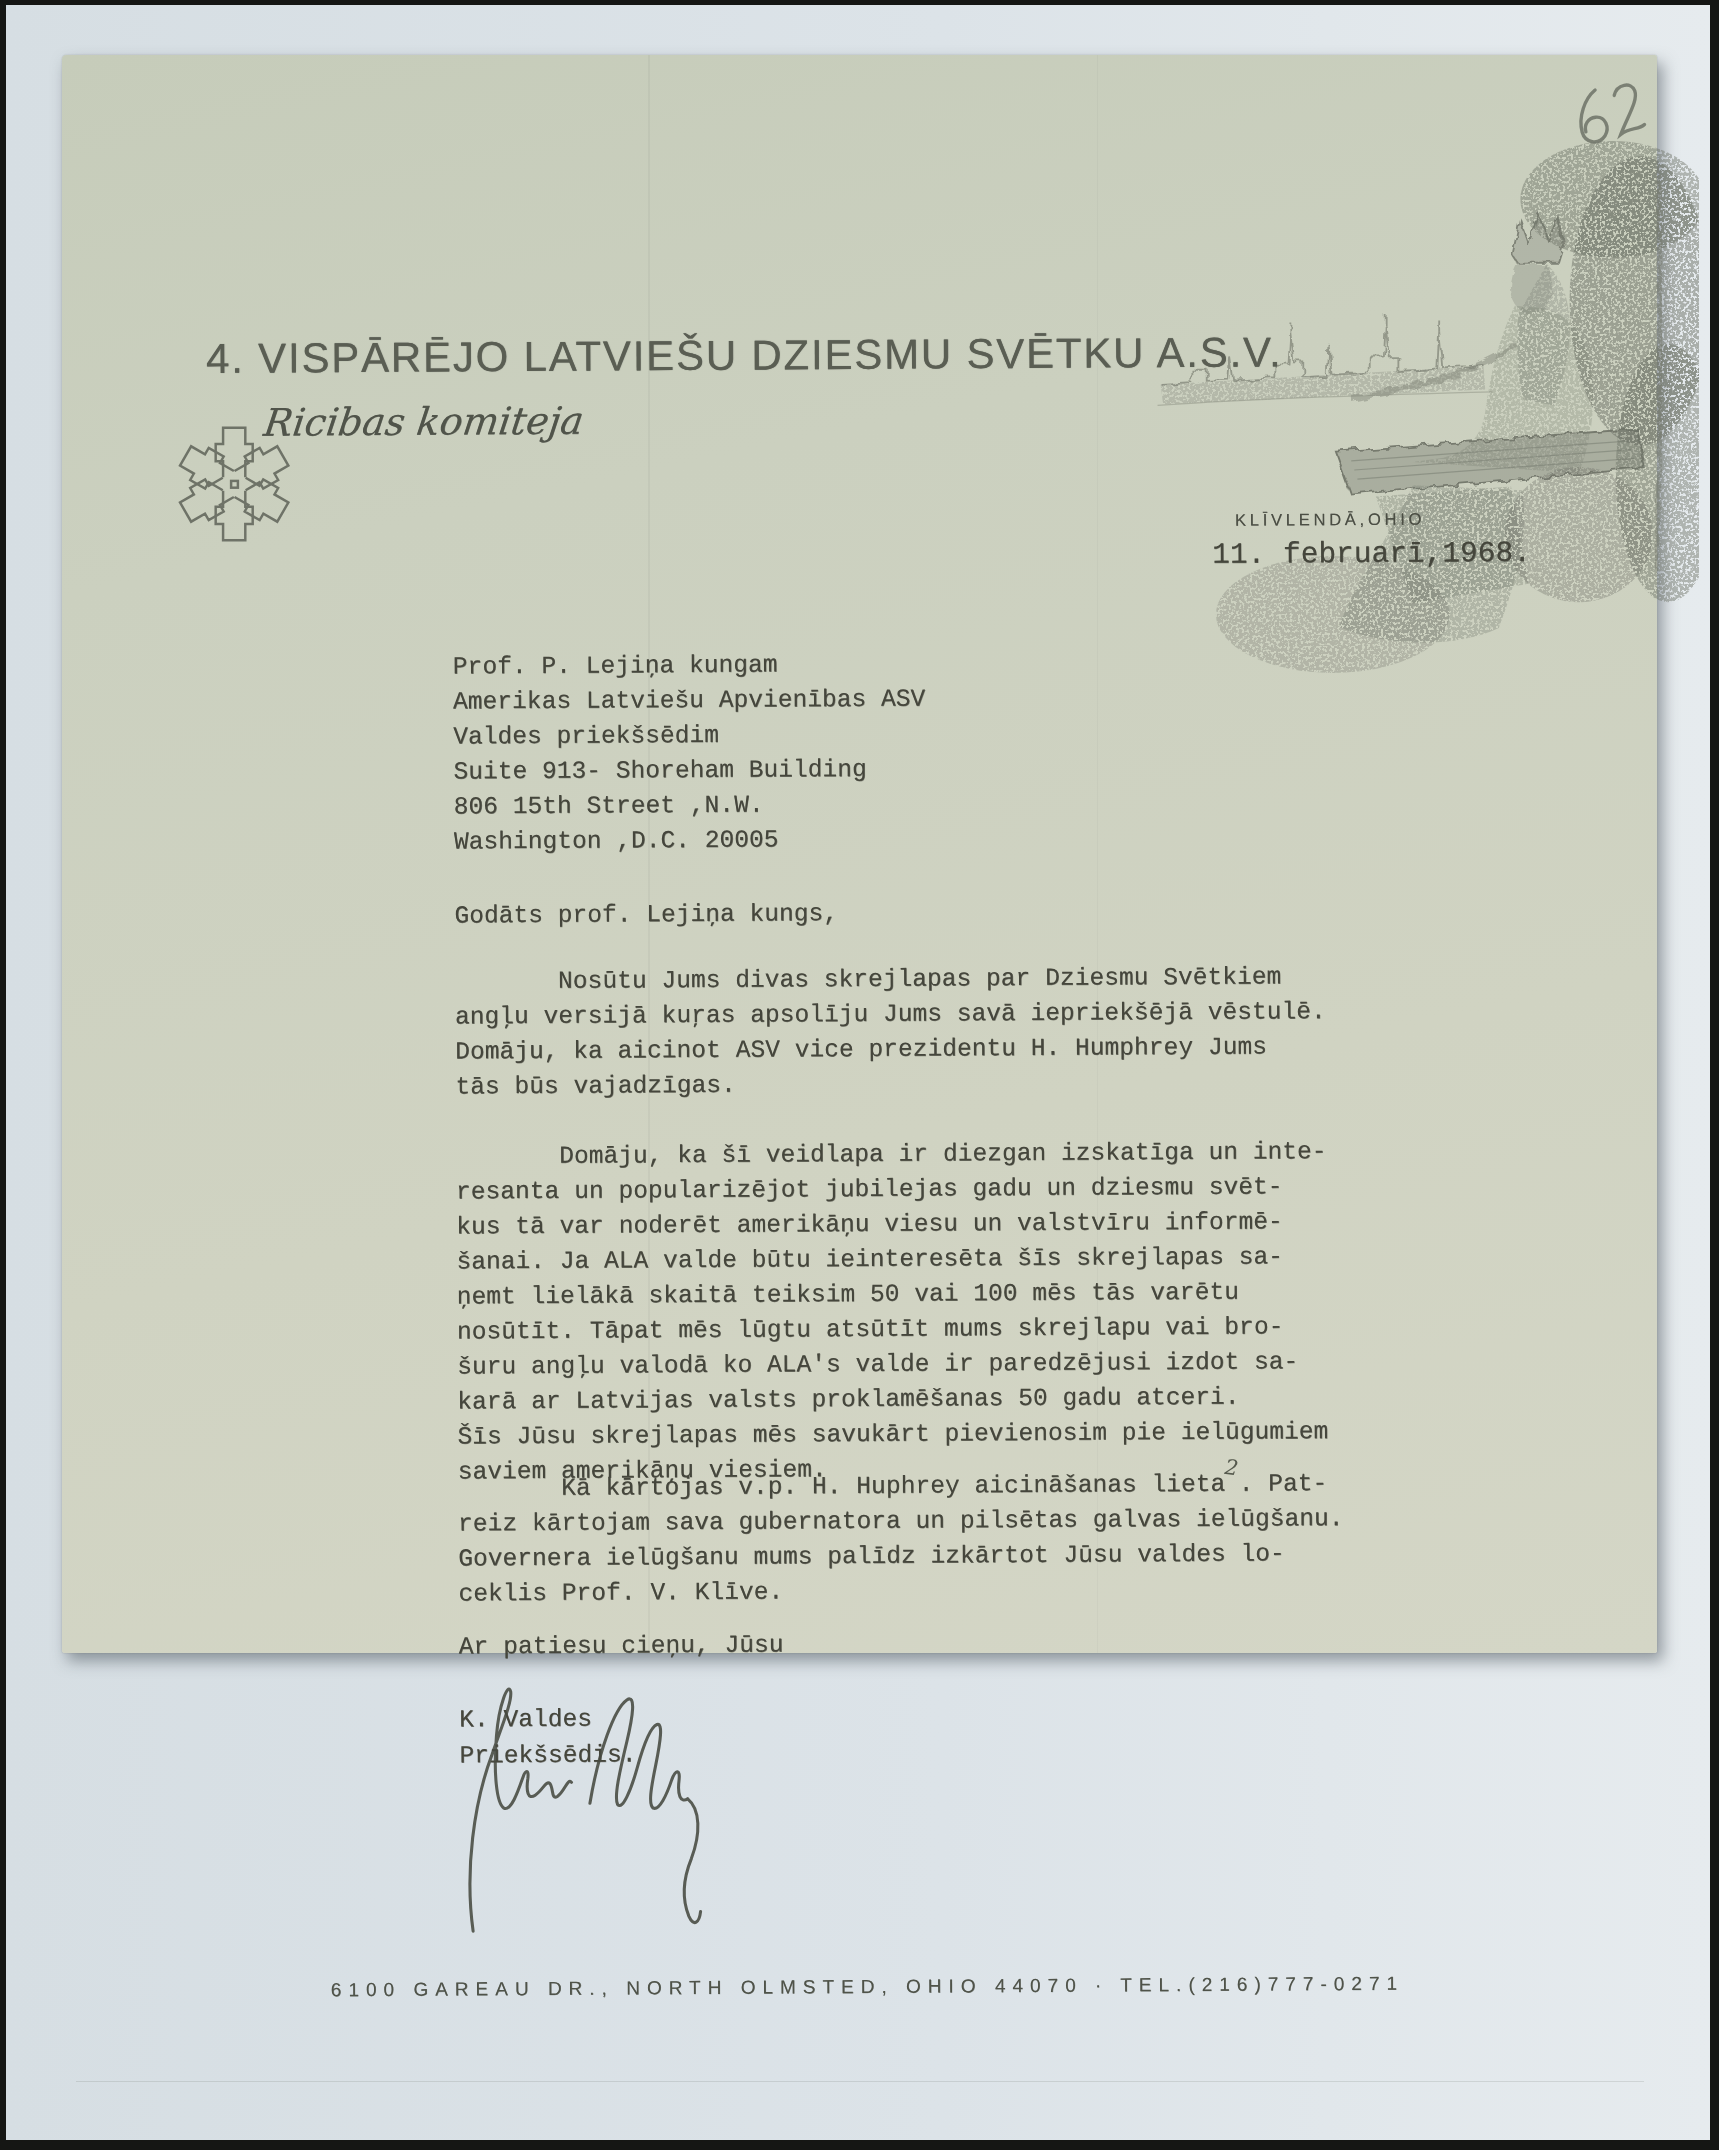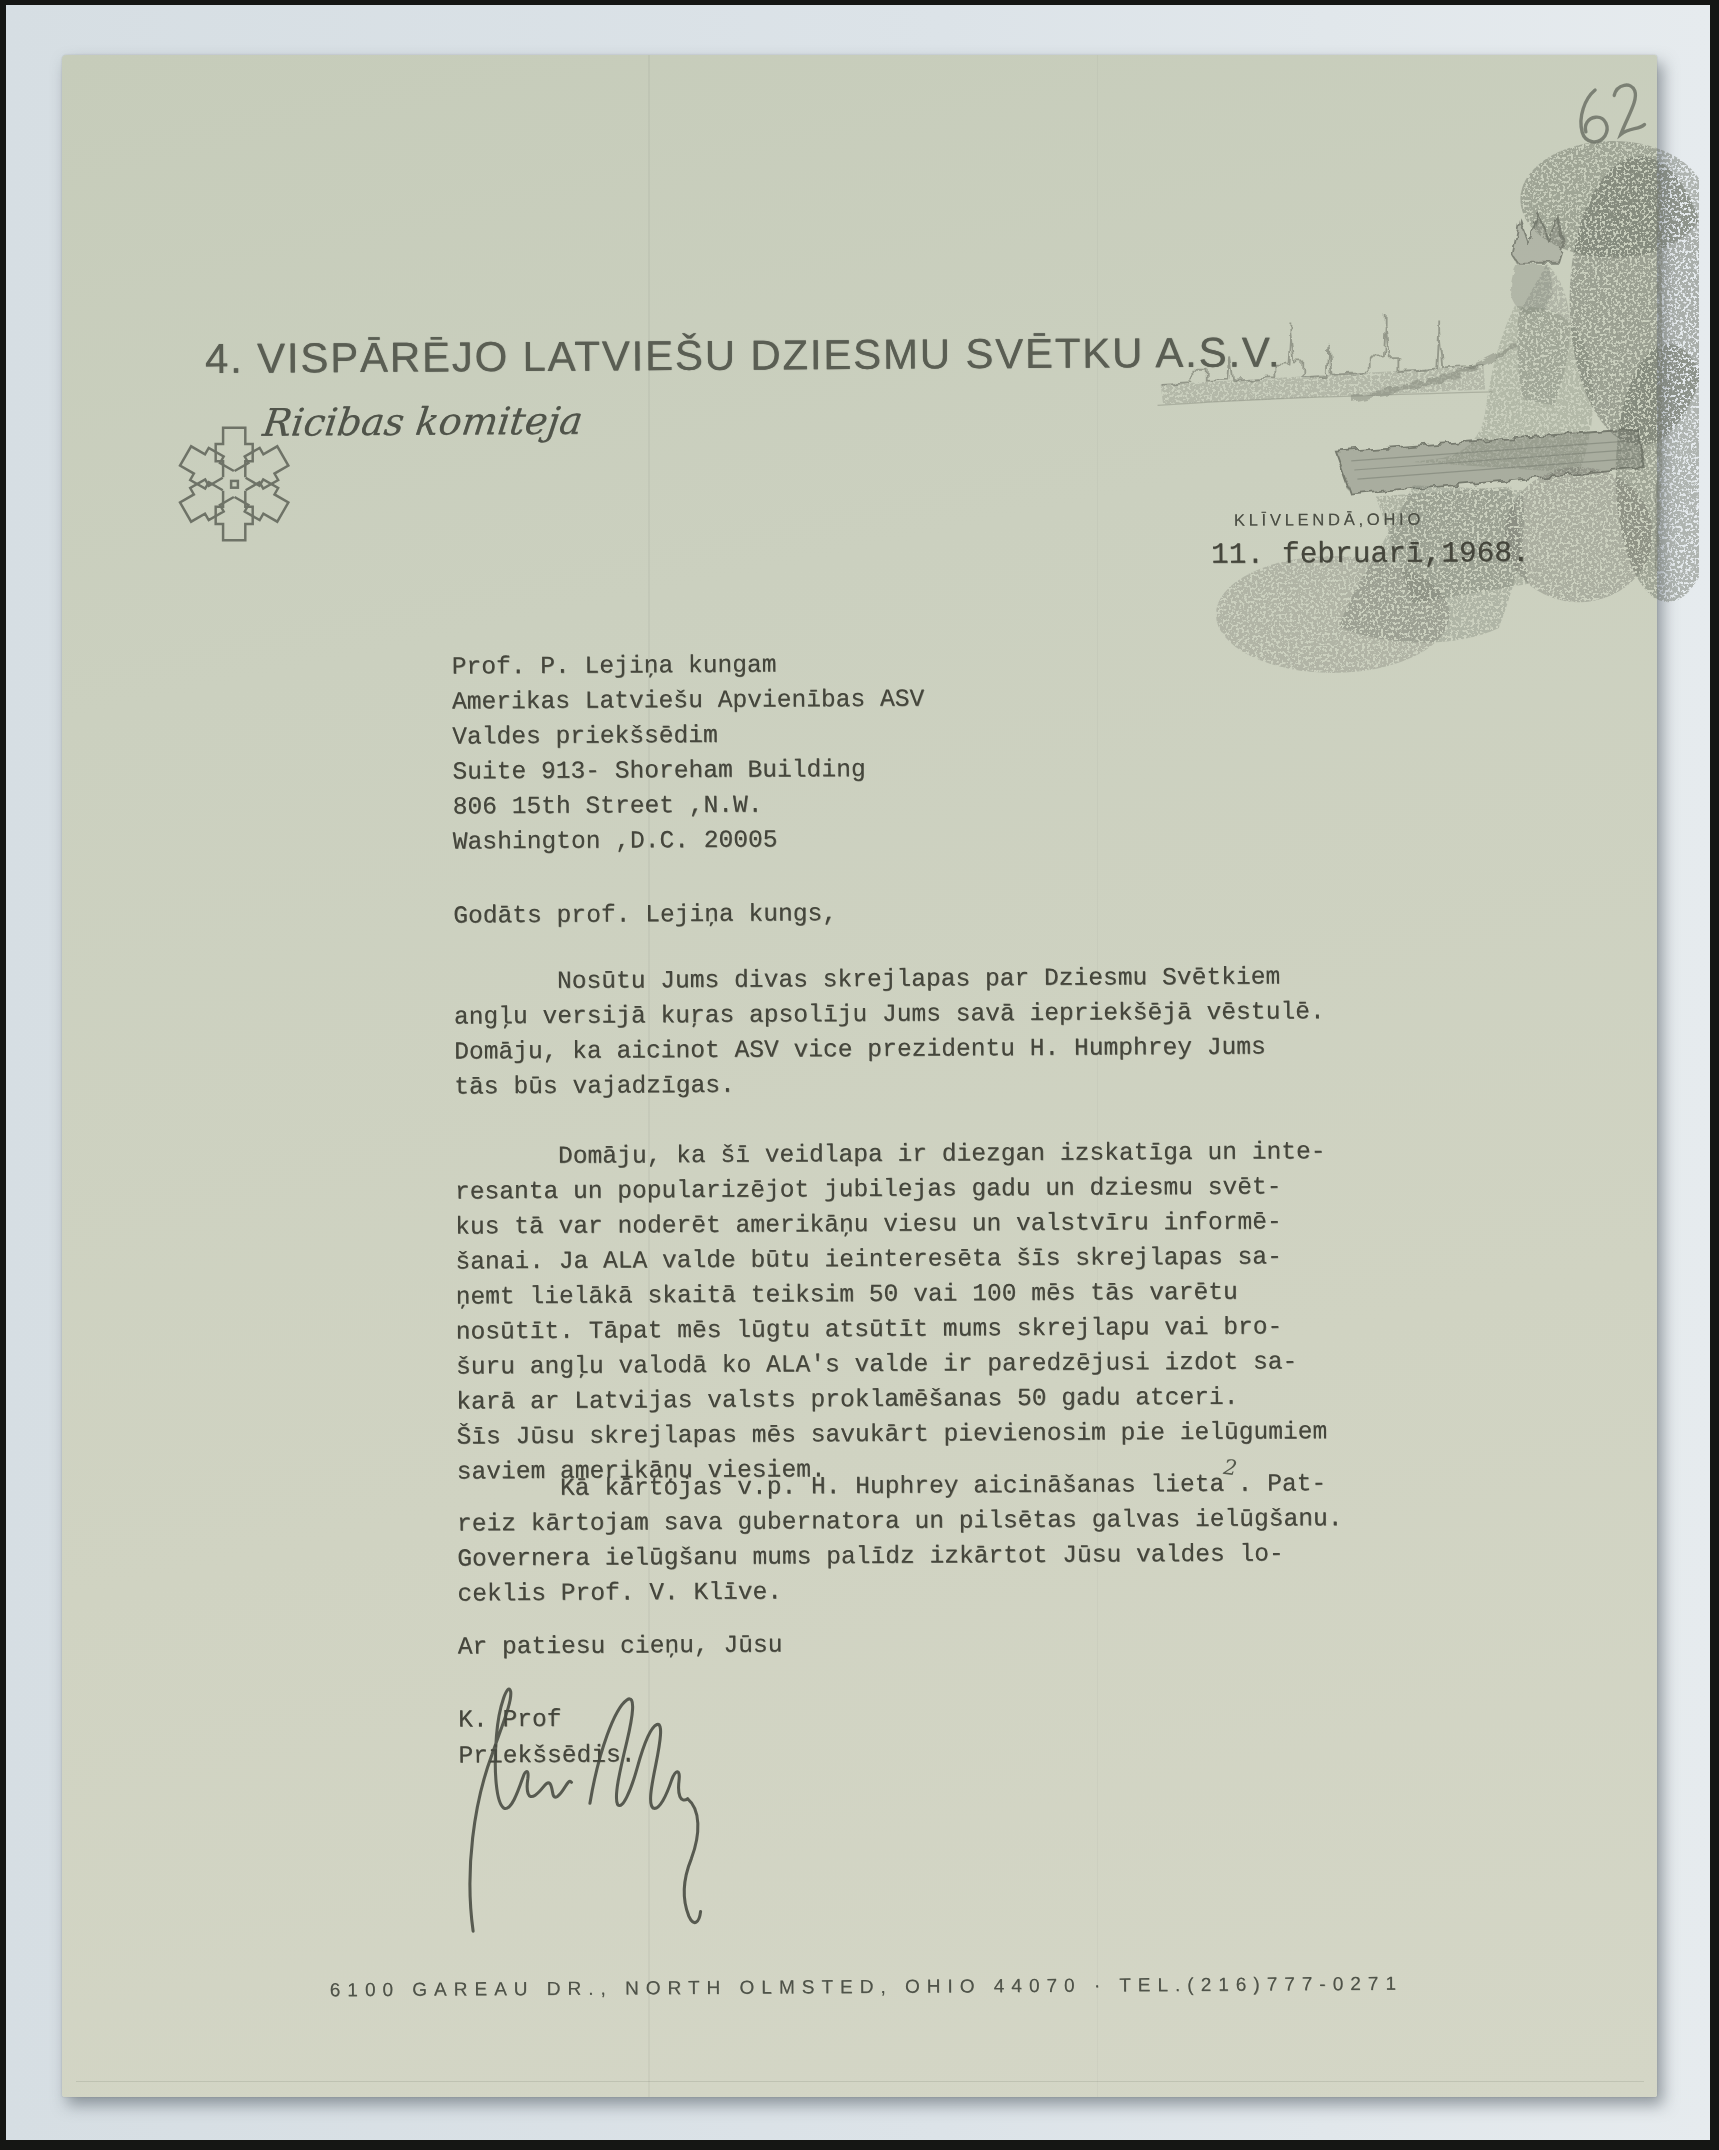--- a/index.html
+++ b/index.html
@@ -6,21 +6,21 @@
   body{
     width:1719px;height:2151px;position:relative;overflow:hidden;
     background:#151614;
     font-family:"Liberation Sans",sans-serif;
   }
   .mat{
     position:absolute;left:6.2px;top:4.9px;right:8.6px;bottom:11px;
     background:linear-gradient(90deg,#d6dee3 0%,#dce3e8 55%,#e6ebee 100%);
   }
   .paper{
-    position:absolute;left:62px;top:55px;width:1595px;height:2042px;
+    position:absolute;left:62px;top:55px;width:1595px;height:1598px;
     background:linear-gradient(168deg,#c6ccba 0%,#cbd0bf 28%,#d0d3c2 65%,#d4d6c6 100%);
     border-radius:4.3px 2.5px 2.5px 2.5px;
     box-shadow:5.5px 8px 14.8px rgba(66,76,83,.5),0 0 1.2px rgba(90,95,90,.55);
   }
   .layer{position:absolute;inset:0;transform:rotate(-0.35deg);transform-origin:50% 40%;}
   .typed{
     position:absolute;
     font-family:"Liberation Mono","DejaVu Sans Mono",monospace;
     font-size:24.6px;line-height:35px;color:#45463c;
     white-space:pre-wrap;
@@ -185,21 +185,21 @@
 Šīs Jūsu skrejlapas mēs savukārt pievienosim pie ielūgumiem
 saviem amerikāņu viesiem.</div>
 
     <div class="typed para3"><span>       Kā kārtojas v.p. H. Huphrey aicināšanas lieta</span><span class="sup-mark">2</span><span>. Pat-
 reiz kārtojam sava gubernatora un pilsētas galvas ielūgšanu.
 Governera ielūgšanu mums palīdz izkārtot Jūsu valdes lo-
 ceklis Prof. V. Klīve.</span></div>
 
     <div class="typed closing">Ar patiesu cieņu, Jūsu</div>
 
-    <div class="typed sig-name">K. Prof</div>
+    <div class="typed sig-name">K. Valdes</div>
     <div class="typed sig-title">Priekšsēdis.</div>
 
     <div class="footer-line">6100 GAREAU DR., NORTH OLMSTED, OHIO 44070 · TEL.(216)777-0271</div>
   </div>
 
   <svg class="sig-svg" width="332" height="308" viewBox="0 0 540 500">
     <g stroke="#474a41" stroke-width="5" fill="none" stroke-linecap="round" opacity="0.88">
       <path d="M62,460 C48,360 64,250 92,175 C108,128 126,86 123,70 C119,54 104,92 100,142 C95,202 100,252 112,260 C124,266 136,230 143,210 C147,198 153,196 151,212 C148,232 151,247 163,239 C175,231 181,214 187,220 C193,228 189,247 199,241 C211,233 216,210 222,218"></path>
       <path d="M252,252 C266,168 292,98 312,84 C327,74 322,110 312,152 C300,202 291,242 297,254 C305,264 319,230 329,194 C339,158 351,128 361,124 C371,121 367,150 359,190 C351,229 347,254 355,260 C365,264 377,238 385,214 C391,198 399,195 397,214 C394,238 399,252 411,245"></path>
       <path d="M411,245 C432,262 432,302 417,342 C404,374 400,404 413,436 C421,454 430,446 432,428"></path>

